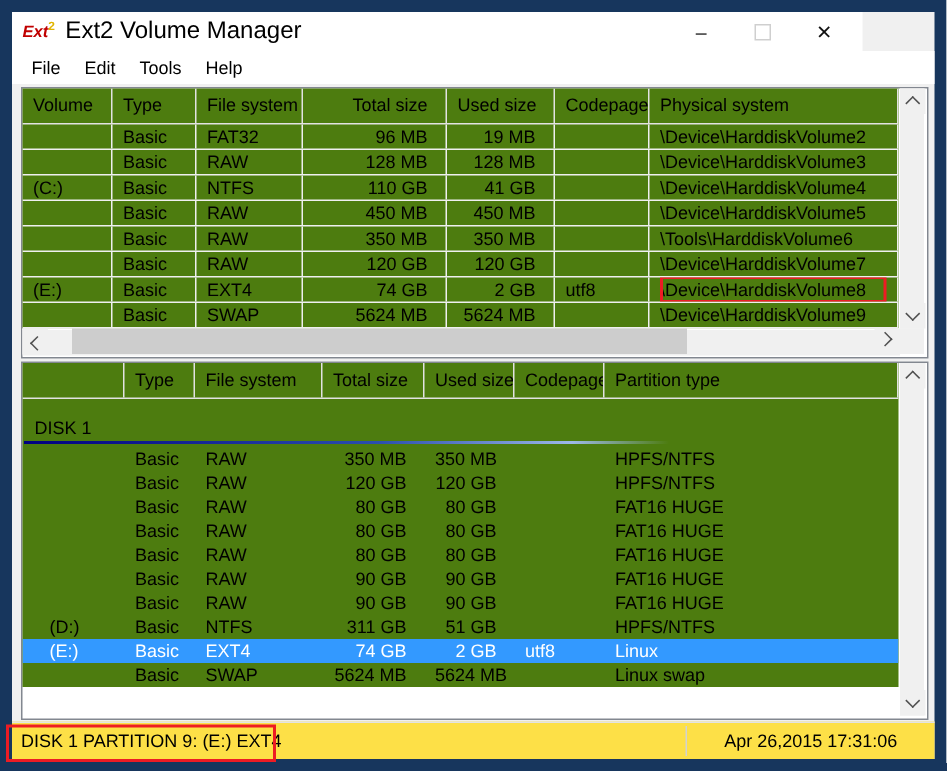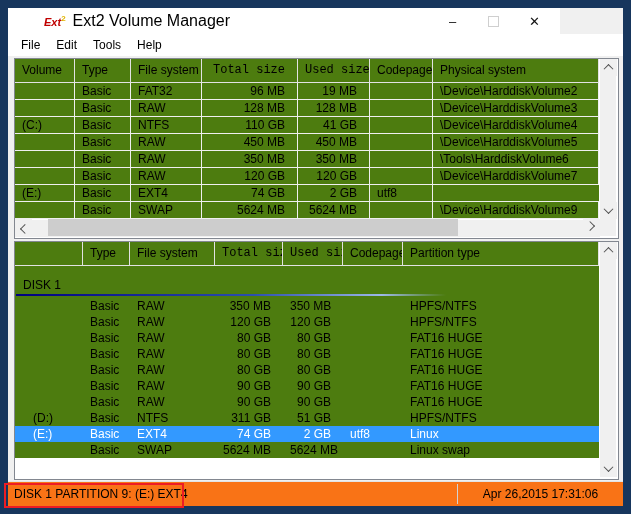--- a/index.html
+++ b/index.html
@@ -1,19 +1,19 @@
 <!DOCTYPE html>
 <html><head>
 <meta charset="utf-8">
 <style>
   html,body{margin:0;padding:0;background:#dfe3e8;}
   .win{position:relative;width:631px;height:514px;background:#17365d;font-family:"Liberation Sans",sans-serif;font-size:12px;color:#000;overflow:hidden;}
   .frame{position:absolute;left:8px;top:8px;width:615px;height:498px;background:#f0f0f0;}
   
-  .titlebar{position:absolute;left:8px;top:8px;width:523px;height:26px;background:#fff;display:flex;align-items:center;padding-left:29px;}
+  .titlebar{position:absolute;left:8px;top:8px;width:567px;height:26px;background:#fff;display:flex;align-items:center;}
   .appicon{margin-left:7px;font-weight:bold;font-size:11px;color:#c00000;font-style:italic;line-height:1;}
   .appicon sup{color:#e0b400;font-size:8px;font-style:normal;}
   .wtitle{margin-left:7px;font-size:16px;}
   .wbtns{position:absolute;right:5px;top:0;height:26px;display:flex;}
   .wbtn{width:41px;height:26px;display:flex;align-items:center;justify-content:center;font-size:13px;color:#111;}
   .wbtn.disabled{color:#c9c9c9;}
   .maxsq{width:9px;height:9px;border:1px solid #cfcfcf;}
   
   .menubar{position:absolute;left:8px;top:34px;width:615px;height:22px;background:#fff;display:flex;align-items:center;}
   .menuitem{padding:0 8px;height:22px;line-height:22px;}
@@ -21,21 +21,21 @@
   
   .pane{position:absolute;background:#fff;border:1px solid #828790;}
   #top-pane{left:14px;top:58px;width:603px;height:179px;}
   #bottom-pane{left:14px;top:241px;width:603px;height:237px;}
   .lv{position:absolute;left:0;top:0;width:584px;overflow:hidden;background:#4d7c0f;}
   .row{display:grid;}
   .t-cols{grid-template-columns:60px 56px 71px 96px 72px 63px 1fr;}
   .b-cols{grid-template-columns:68px 47px 85px 68px 60px 60px 1fr;}
   .hrow{height:24px;line-height:23px;border-bottom:1px solid #e2e2e2;box-sizing:border-box;}
   .hrow .hc{border-right:1px solid #e2e2e2;padding-left:7px;box-sizing:border-box;overflow:hidden;white-space:nowrap;}
-  .hrow .hc:nth-child(4),.hrow .hc:nth-child(5){text-align:right;padding-right:12px;font-family:Liberation Mono, monospace;}
+  .hrow .hc:nth-child(4),.hrow .hc:nth-child(5){text-align:right;padding-right:12px;}
   .trow{height:17px;line-height:16px;border-bottom:1px solid #efefef;box-sizing:border-box;}
   .trow .c{border-right:1px solid #efefef;padding-left:7px;box-sizing:border-box;overflow:hidden;white-space:nowrap;position:relative;}
   .brow{height:16px;line-height:16px;}
   .brow .c{padding-left:7px;box-sizing:border-box;overflow:hidden;white-space:nowrap;}
   .trow .c:nth-child(4),.trow .c:nth-child(5),.brow .c:nth-child(4),.brow .c:nth-child(5){text-align:right;padding-right:12px;}
   .brow .c:first-child{padding-left:18px;}
   .brow.sel{background:#3399ff;color:#fff;}
   .annotate-red::after{content:"";position:absolute;left:7px;right:7px;top:-1px;bottom:-1px;border:2px solid #ed1c24;}
   .groupwrap{padding-top:12px;}
   .grouplabel{padding-left:8px;height:15px;line-height:15px;}
@@ -47,21 +47,21 @@
   .chev.up{transform:rotate(45deg) translate(1px,1px);}
   .chev.down{transform:rotate(225deg) translate(1px,1px);}
   .chev.lft{transform:rotate(-45deg) translate(0px,2px);}
   .chev.rgt{transform:rotate(135deg) translate(0px,2px);}
   #top-vscroll{left:585px;top:0;width:16px;height:160px;}
   #top-hscroll{left:0;top:160px;width:585px;height:17px;border-top:1px solid #fff;box-sizing:content-box;}
   .hthumb{position:absolute;left:33px;top:160px;width:410px;height:17px;background:#cdcdcd;}
   .sbcorner{position:absolute;left:585px;top:160px;width:16px;height:17px;background:#f0f0f0;}
   #bot-vscroll{left:585px;top:0;width:16px;height:235px;}
   
-  .statusbar{position:absolute;left:8px;top:481px;width:615px;height:25px;background:#f97316;border-top:1px solid #e3e3e3;box-sizing:border-box;}
+  .statusbar{position:absolute;left:8px;top:481px;width:615px;height:25px;background:#fde047;border-top:1px solid #e3e3e3;box-sizing:border-box;}
   .status-left{position:absolute;left:6px;top:0;height:24px;line-height:24px;}
   .status-sep{position:absolute;left:449px;top:2px;width:1px;height:20px;background:#d2d2d2;}
   .status-right{position:absolute;left:450px;top:0;width:165px;height:24px;line-height:24px;text-align:center;}
   
   .redbox{position:absolute;border:2px solid #ed1c24;pointer-events:none;}
   #redbox-status{left:4px;top:483px;width:176px;height:21px;}
 </style>
 </head>
 <body>
 
@@ -156,20 +156,21 @@
           <div class="c"></div>
           <div class="c">\Device\HarddiskVolume7</div>
         </div>
       <div class="row t-cols trow">
           <div class="c">(E:)</div>
           <div class="c">Basic</div>
           <div class="c">EXT4</div>
           <div class="c">74 GB</div>
           <div class="c">2 GB</div>
           <div class="c">utf8</div>
+          <div class="c annotate-red">\Device\HarddiskVolume8</div>
         </div>
       <div class="row t-cols trow">
           <div class="c"></div>
           <div class="c">Basic</div>
           <div class="c">SWAP</div>
           <div class="c">5624 MB</div>
           <div class="c">5624 MB</div>
           <div class="c"></div>
           <div class="c">\Device\HarddiskVolume9</div>
         </div>

